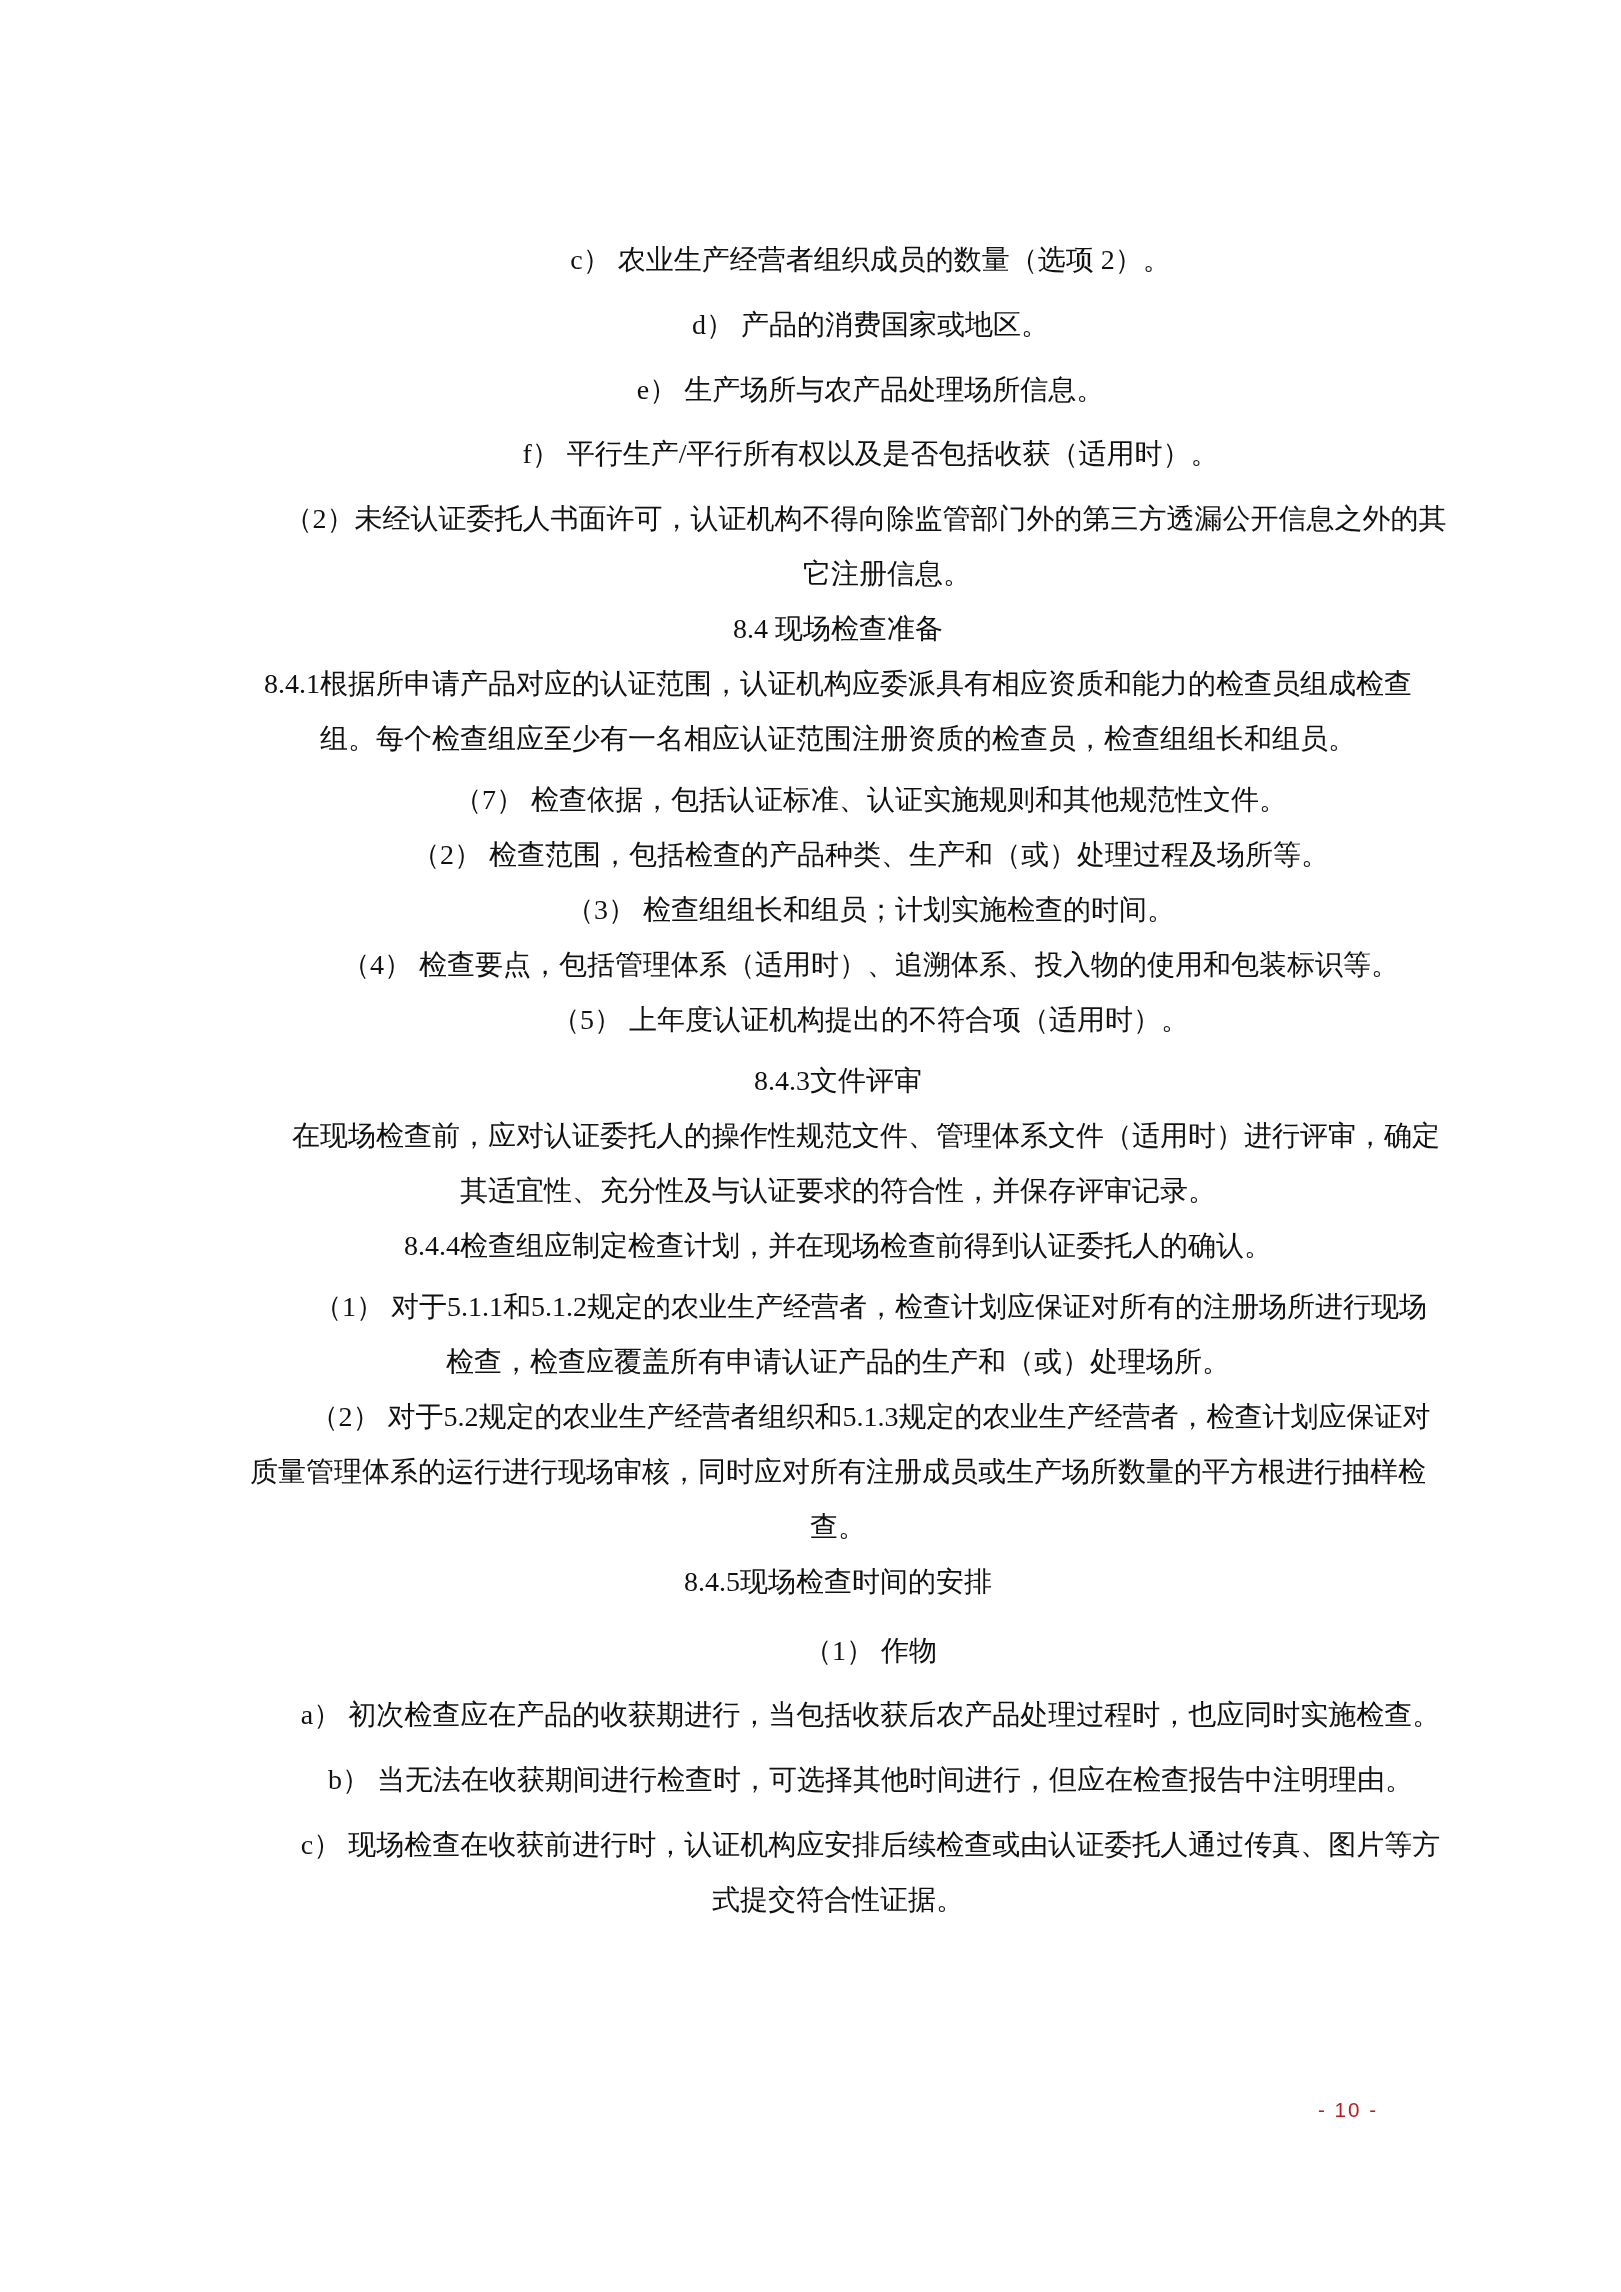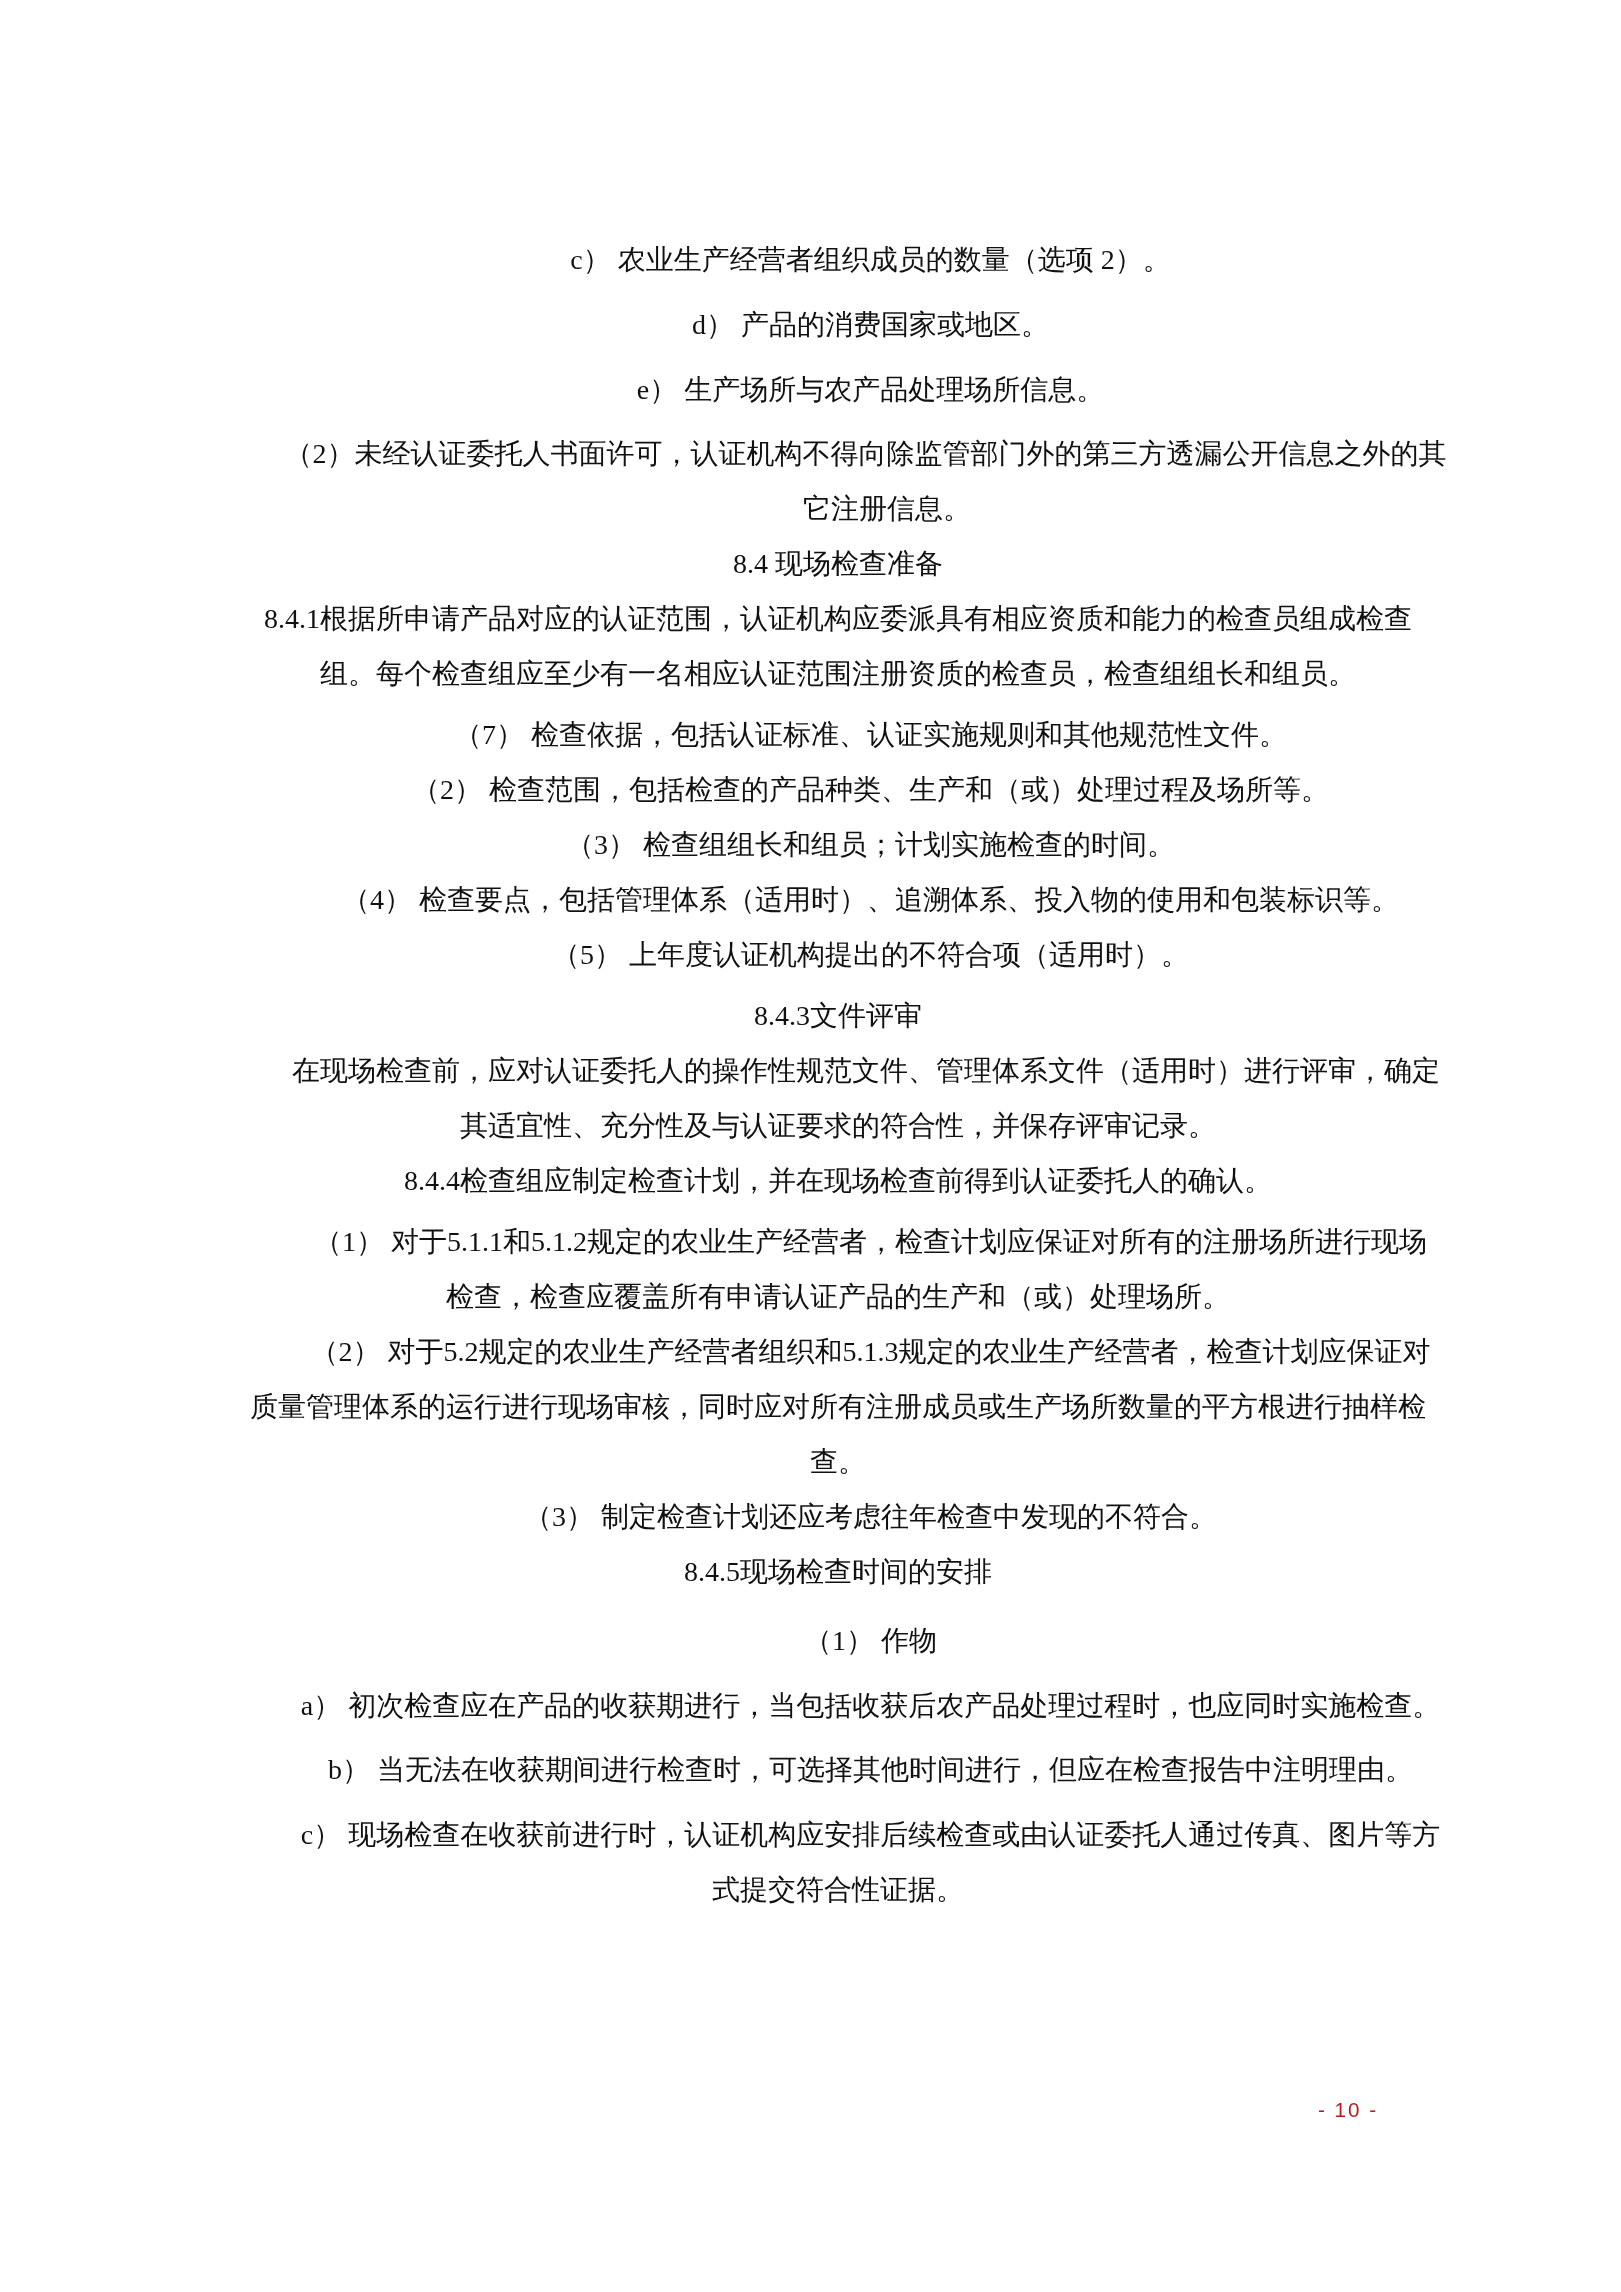--- a/index.html
+++ b/index.html
@@ -44,40 +44,40 @@
     letter-spacing: 2px;
   }
 </style>
 </head>
 <body>
 
 <div class="doc-body">
     <p class="para item">c） 农业生产经营者组织成员的数量（选项 2）。</p>
     <p class="para item gap10">d） 产品的消费国家或地区。</p>
     <p class="para item gap10">e） 生产场所与农产品处理场所信息。</p>
+    <p class="para item gap10">f） 平行生产/平行所有权以及是否包括收获（适用时）。</p>
     <p class="para hang gap10">（2）未经认证委托人书面许可，认证机构不得向除监管部门外的第三方透漏公开信息之外的其
 它注册信息。</p>
     <p class="para">8.4 现场检查准备</p>
     <p class="para">8.4.1根据所申请产品对应的认证范围，认证机构应委派具有相应资质和能力的检查员组成检查
 组。每个检查组应至少有一名相应认证范围注册资质的检查员，检查组组长和组员。</p>
     <p class="para item gap6">（7） 检查依据，包括认证标准、认证实施规则和其他规范性文件。</p>
     <p class="para item">（2） 检查范围，包括检查的产品种类、生产和（或）处理过程及场所等。</p>
     <p class="para item">（3） 检查组组长和组员；计划实施检查的时间。</p>
     <p class="para item">（4） 检查要点，包括管理体系（适用时）、追溯体系、投入物的使用和包装标识等。</p>
     <p class="para item">（5） 上年度认证机构提出的不符合项（适用时）。</p>
     <p class="para gap6">8.4.3文件评审</p>
     <p class="para first">在现场检查前，应对认证委托人的操作性规范文件、管理体系文件（适用时）进行评审，确定
 其适宜性、充分性及与认证要求的符合性，并保存评审记录。</p>
     <p class="para">8.4.4检查组应制定检查计划，并在现场检查前得到认证委托人的确认。</p>
     <p class="para item gap6">（1） 对于5.1.1和5.1.2规定的农业生产经营者，检查计划应保证对所有的注册场所进行现场
 检查，检查应覆盖所有申请认证产品的生产和（或）处理场所。</p>
     <p class="para item">（2） 对于5.2规定的农业生产经营者组织和5.1.3规定的农业生产经营者，检查计划应保证对
 质量管理体系的运行进行现场审核，同时应对所有注册成员或生产场所数量的平方根进行抽样检
 查。</p>
-    <p class="para item">（3） 制定检查计划还应考虑往年检查中发现的不符合。</p>
     <p class="para">8.4.5现场检查时间的安排</p>
     <p class="para item gap14">（1） 作物</p>
     <p class="para item gap10">a） 初次检查应在产品的收获期进行，当包括收获后农产品处理过程时，也应同时实施检查。</p>
     <p class="para item gap10">b） 当无法在收获期间进行检查时，可选择其他时间进行，但应在检查报告中注明理由。</p>
     <p class="para item gap10">c） 现场检查在收获前进行时，认证机构应安排后续检查或由认证委托人通过传真、图片等方
 式提交符合性证据。</p>
   </div>
 
 <div class="page-number">- 10 -</div>
 

